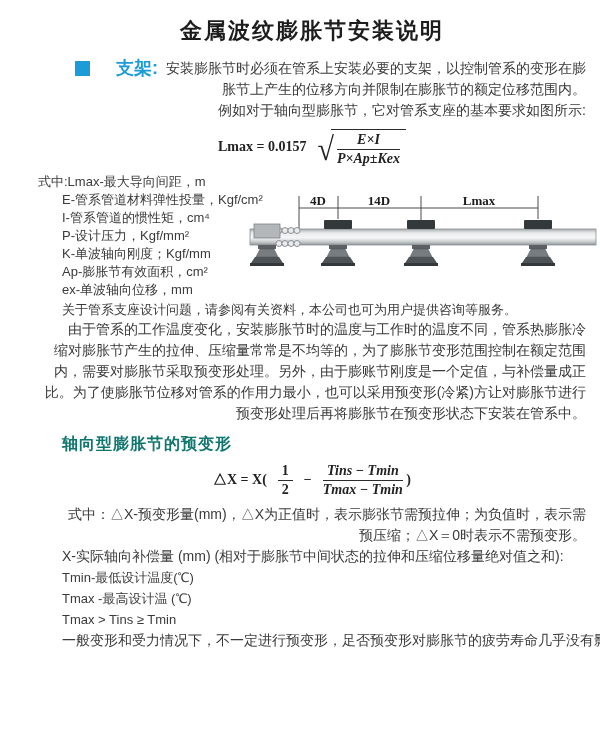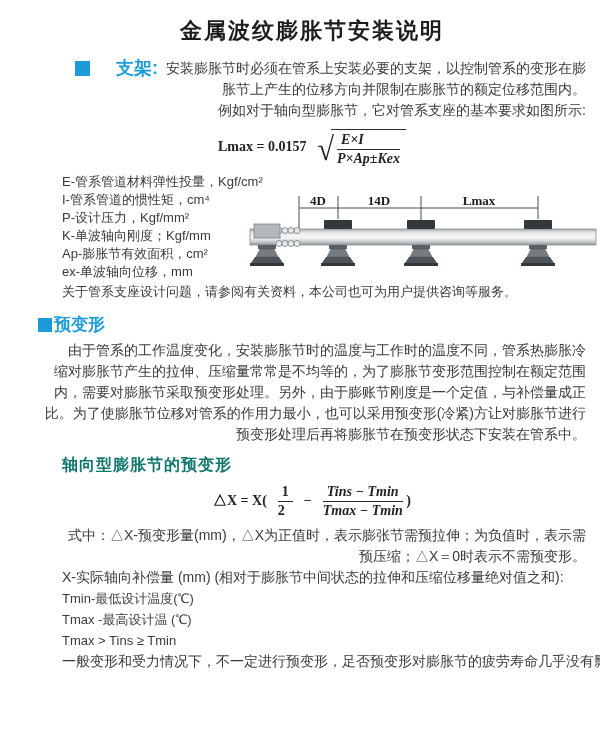--- a/index.html
+++ b/index.html
@@ -83,21 +83,21 @@
     margin-right:-3px;
     transform:scaleY(1.1);
   }
   .radicand{
     border-top:1.6px solid #2b2b2b;
     padding:2px 6px 0 6px;
   }
   .frac{
     display:inline-flex;
     flex-direction:column;
-    text-align:left;
+    text-align:center;
     vertical-align:middle;
     line-height:1.15;
   }
   .frac.ital{font-style:italic;}
   .frac .fnum{padding:0 4px 1px;border-bottom:1.4px solid #2b2b2b;}
   .frac .fden{padding-top:1px;}
   .fgap{display:inline-block;width:4px;}
   
   .param-list{margin:2px 0 0;font-size:13px;line-height:18px;}
   .param-list .p-line{white-space:nowrap;}
@@ -153,20 +153,21 @@
       <span class="radicand">
         <span class="frac ital">
           <span class="fnum">E×I</span>
           <span class="fden">P×Ap±Kex</span>
         </span>
       </span>
     </span>
   </div>
 
   <div class="param-list">
+    <div class="p-line">式中:Lmax-最大导向间距，m</div>
     <div class="p-line ind">E-管系管道材料弹性投量，Kgf/cm²</div>
     <div class="p-line ind">I-管系管道的惯性矩，cm⁴</div>
     <div class="p-line ind">P-设计压力，Kgf/mm²</div>
     <div class="p-line ind">K-单波轴向刚度；Kgf/mm</div>
     <div class="p-line ind">Ap-膨胀节有效面积，cm²</div>
     <div class="p-line ind">ex-单波轴向位移，mm</div>
   </div>
   <div class="consult">关于管系支座设计问题，请参阅有关资料，本公司也可为用户提供咨询等服务。</div>
 
   <svg class="diagram" viewBox="0 0 352 88" xmlns="http://www.w3.org/2000/svg">
@@ -226,24 +227,20 @@
     </g>
     <g>
       <rect x="276" y="30" width="28" height="9" rx="1" fill="#33383b"></rect>
       <rect x="281" y="55" width="18" height="4" fill="#5a6064"></rect>
       <polygon points="283,59 297,59 301,67 279,67" fill="#767c80" stroke="#4a4f52" stroke-width="0.5"></polygon>
       <polygon points="278,67 302,67 306,73 274,73" fill="#4d5357"></polygon>
       <rect x="273" y="73" width="34" height="3" fill="#33383b"></rect>
     </g>
   </svg>
 
-  <div class="sec-title">
-      <span class="sq"></span>
-      <span>预变形</span>
-    </div>
   <p class="para">由于管系的工作温度变化，安装膨胀节时的温度与工作时的温度不同，管系热膨胀冷缩对膨胀节产生的拉伸、压缩量常常是不均等的，为了膨胀节变形范围控制在额定范围内，需要对膨胀节采取预变形处理。另外，由于膨账节刚度是一个定值，与补偿量成正比。为了使膨胀节位移对管系的作用力最小，也可以采用预变形(冷紧)方让对膨胀节进行预变形处理后再将膨胀节在预变形状态下安装在管系中。</p>
 
   <div class="sub-title indent">轴向型膨胀节的预变形</div>
 
   <div class="formula">
     <span class="up">△X = X(</span>
     <span class="fgap"></span>
     <span class="frac">
       <span class="fnum">1</span>
       <span class="fden">2</span>

